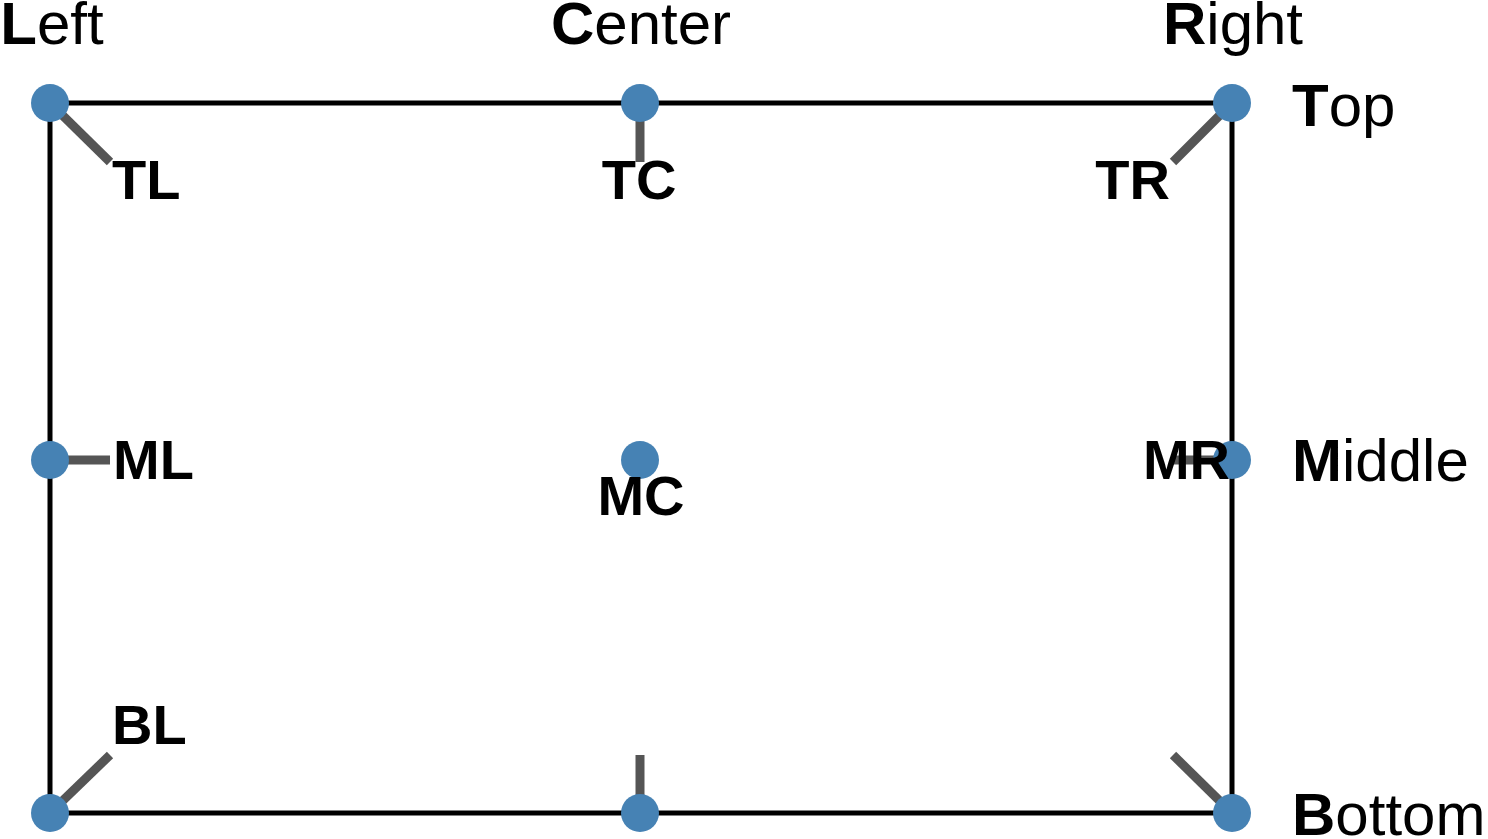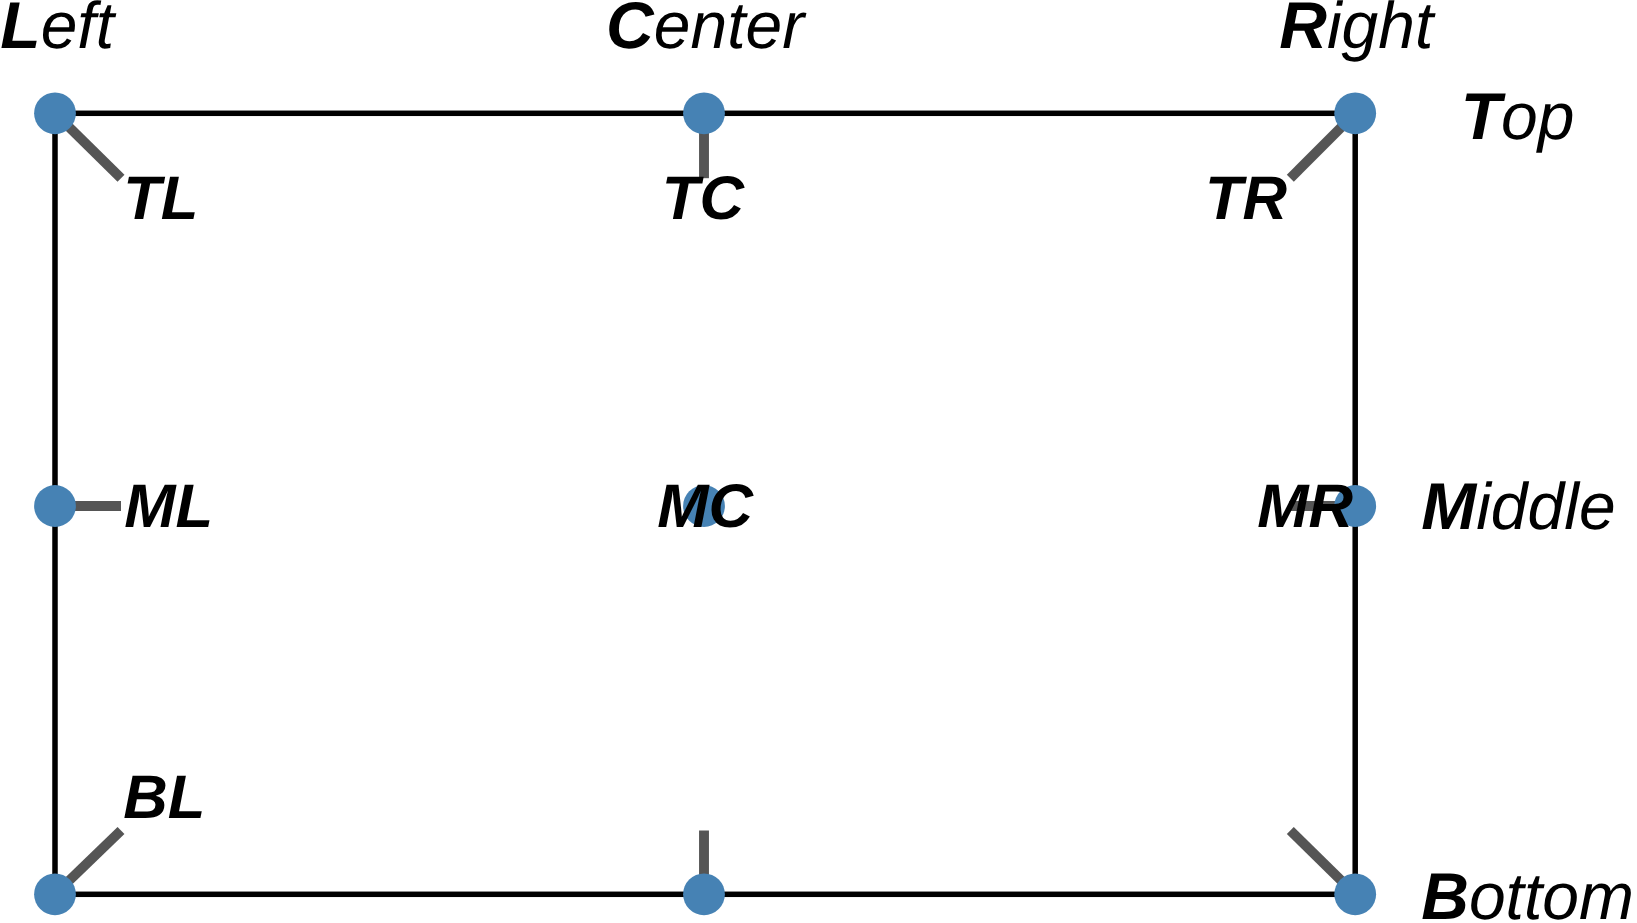--- a/index.html
+++ b/index.html
@@ -1,38 +1,38 @@
 <!DOCTYPE html>
 <html style="--dot: #4682b4; --leader: #555555; --frame: #000000; --background: #ffffff; --text: #000000;"><head>
 <meta charset="utf-8">
 <style>
   :root{
     --dot:#4682b4; --leader:#555555; --frame:#000000; --background:#ffffff; --text:#000000;
   }
   html,body{margin:0;padding:0;background:var(--background);}
   .stage{
     position:relative;width:1488px;height:839px;background:var(--background);
-    font-family:"Liberation Sans", sans-serif;color:var(--text);overflow:hidden;font-style:italic;
+    font-family:"Liberation Sans", sans-serif;color:var(--text);overflow:hidden;
   }
   .svg-layer{position:absolute;left:0;top:0;width:1488px;height:839px;}
   .frame{fill:none;stroke:var(--frame);stroke-width:5px;}
   .leader{stroke:var(--leader);stroke-width:9px;fill:none;}
   .dot{fill:var(--dot);stroke:none;}
   .word{
     position:absolute;font-size:60px;line-height:1;white-space:nowrap;
     font-weight:normal;letter-spacing:0;
   }
   .word b{font-weight:bold;}
   .anchor{
     position:absolute;font-size:56px;line-height:1;white-space:nowrap;font-weight:bold;
   }
   .cx{transform:translateX(-50%);}
   .rx{transform:translateX(-100%);}
   .cy{transform:translateY(-50%);}
-  .cxy{transform:translate(-50%,-50%);}
+  .cxy{transform:translate(-50%,-50%);margin-top:36px;}
   .rxy{transform:translate(-100%,-50%);}
 </style>
 </head>
 <body>
 
 <div class="stage">
 
   <svg class="svg-layer" viewBox="0 0 1488 839" xmlns="http://www.w3.org/2000/svg">
 
     <rect class="frame" x="50" y="103" width="1182" height="710"></rect>
@@ -54,21 +54,21 @@
     <circle class="dot" cx="1232" cy="460" r="19"></circle>
     <circle class="dot" cx="50" cy="813" r="19"></circle>
     <circle class="dot" cx="640" cy="813" r="19"></circle>
     <circle class="dot" cx="1232" cy="813" r="19"></circle>
   </svg>
 
   <div class="word cx" style="left:52px;top:-6px;"><b>L</b><span>eft</span></div>
   <div class="word cx" style="left:641px;top:-6px;"><b>C</b><span>enter</span></div>
   <div class="word cx" style="left:1233px;top:-6px;"><b>R</b><span>ight</span></div>
 
-  <div class="word cy" style="left:1292px;top:106px;margin-left:36px;"><b>T</b><span>op</span></div>
+  <div class="word cy" style="left:1292px;top:106px;"><b>T</b><span>op</span></div>
   <div class="word cy" style="left:1292px;top:461px;"><b>M</b><span>iddle</span></div>
   <div class="word cy" style="left:1292px;top:815px;"><b>B</b><span>ottom</span></div>
 
   <div class="anchor" style="left:112px;top:152px;">TL</div>
   <div class="anchor cx" style="left:639px;top:152px;">TC</div>
   <div class="anchor rx" style="left:1170px;top:152px;">TR</div>
   <div class="anchor cy" style="left:113px;top:460px;">ML</div>
   <div class="anchor cxy" style="left:641px;top:460px;">MC</div>
   <div class="anchor rxy" style="left:1230px;top:460px;">MR</div>
   <div class="anchor" style="left:112px;top:697px;">BL</div>

